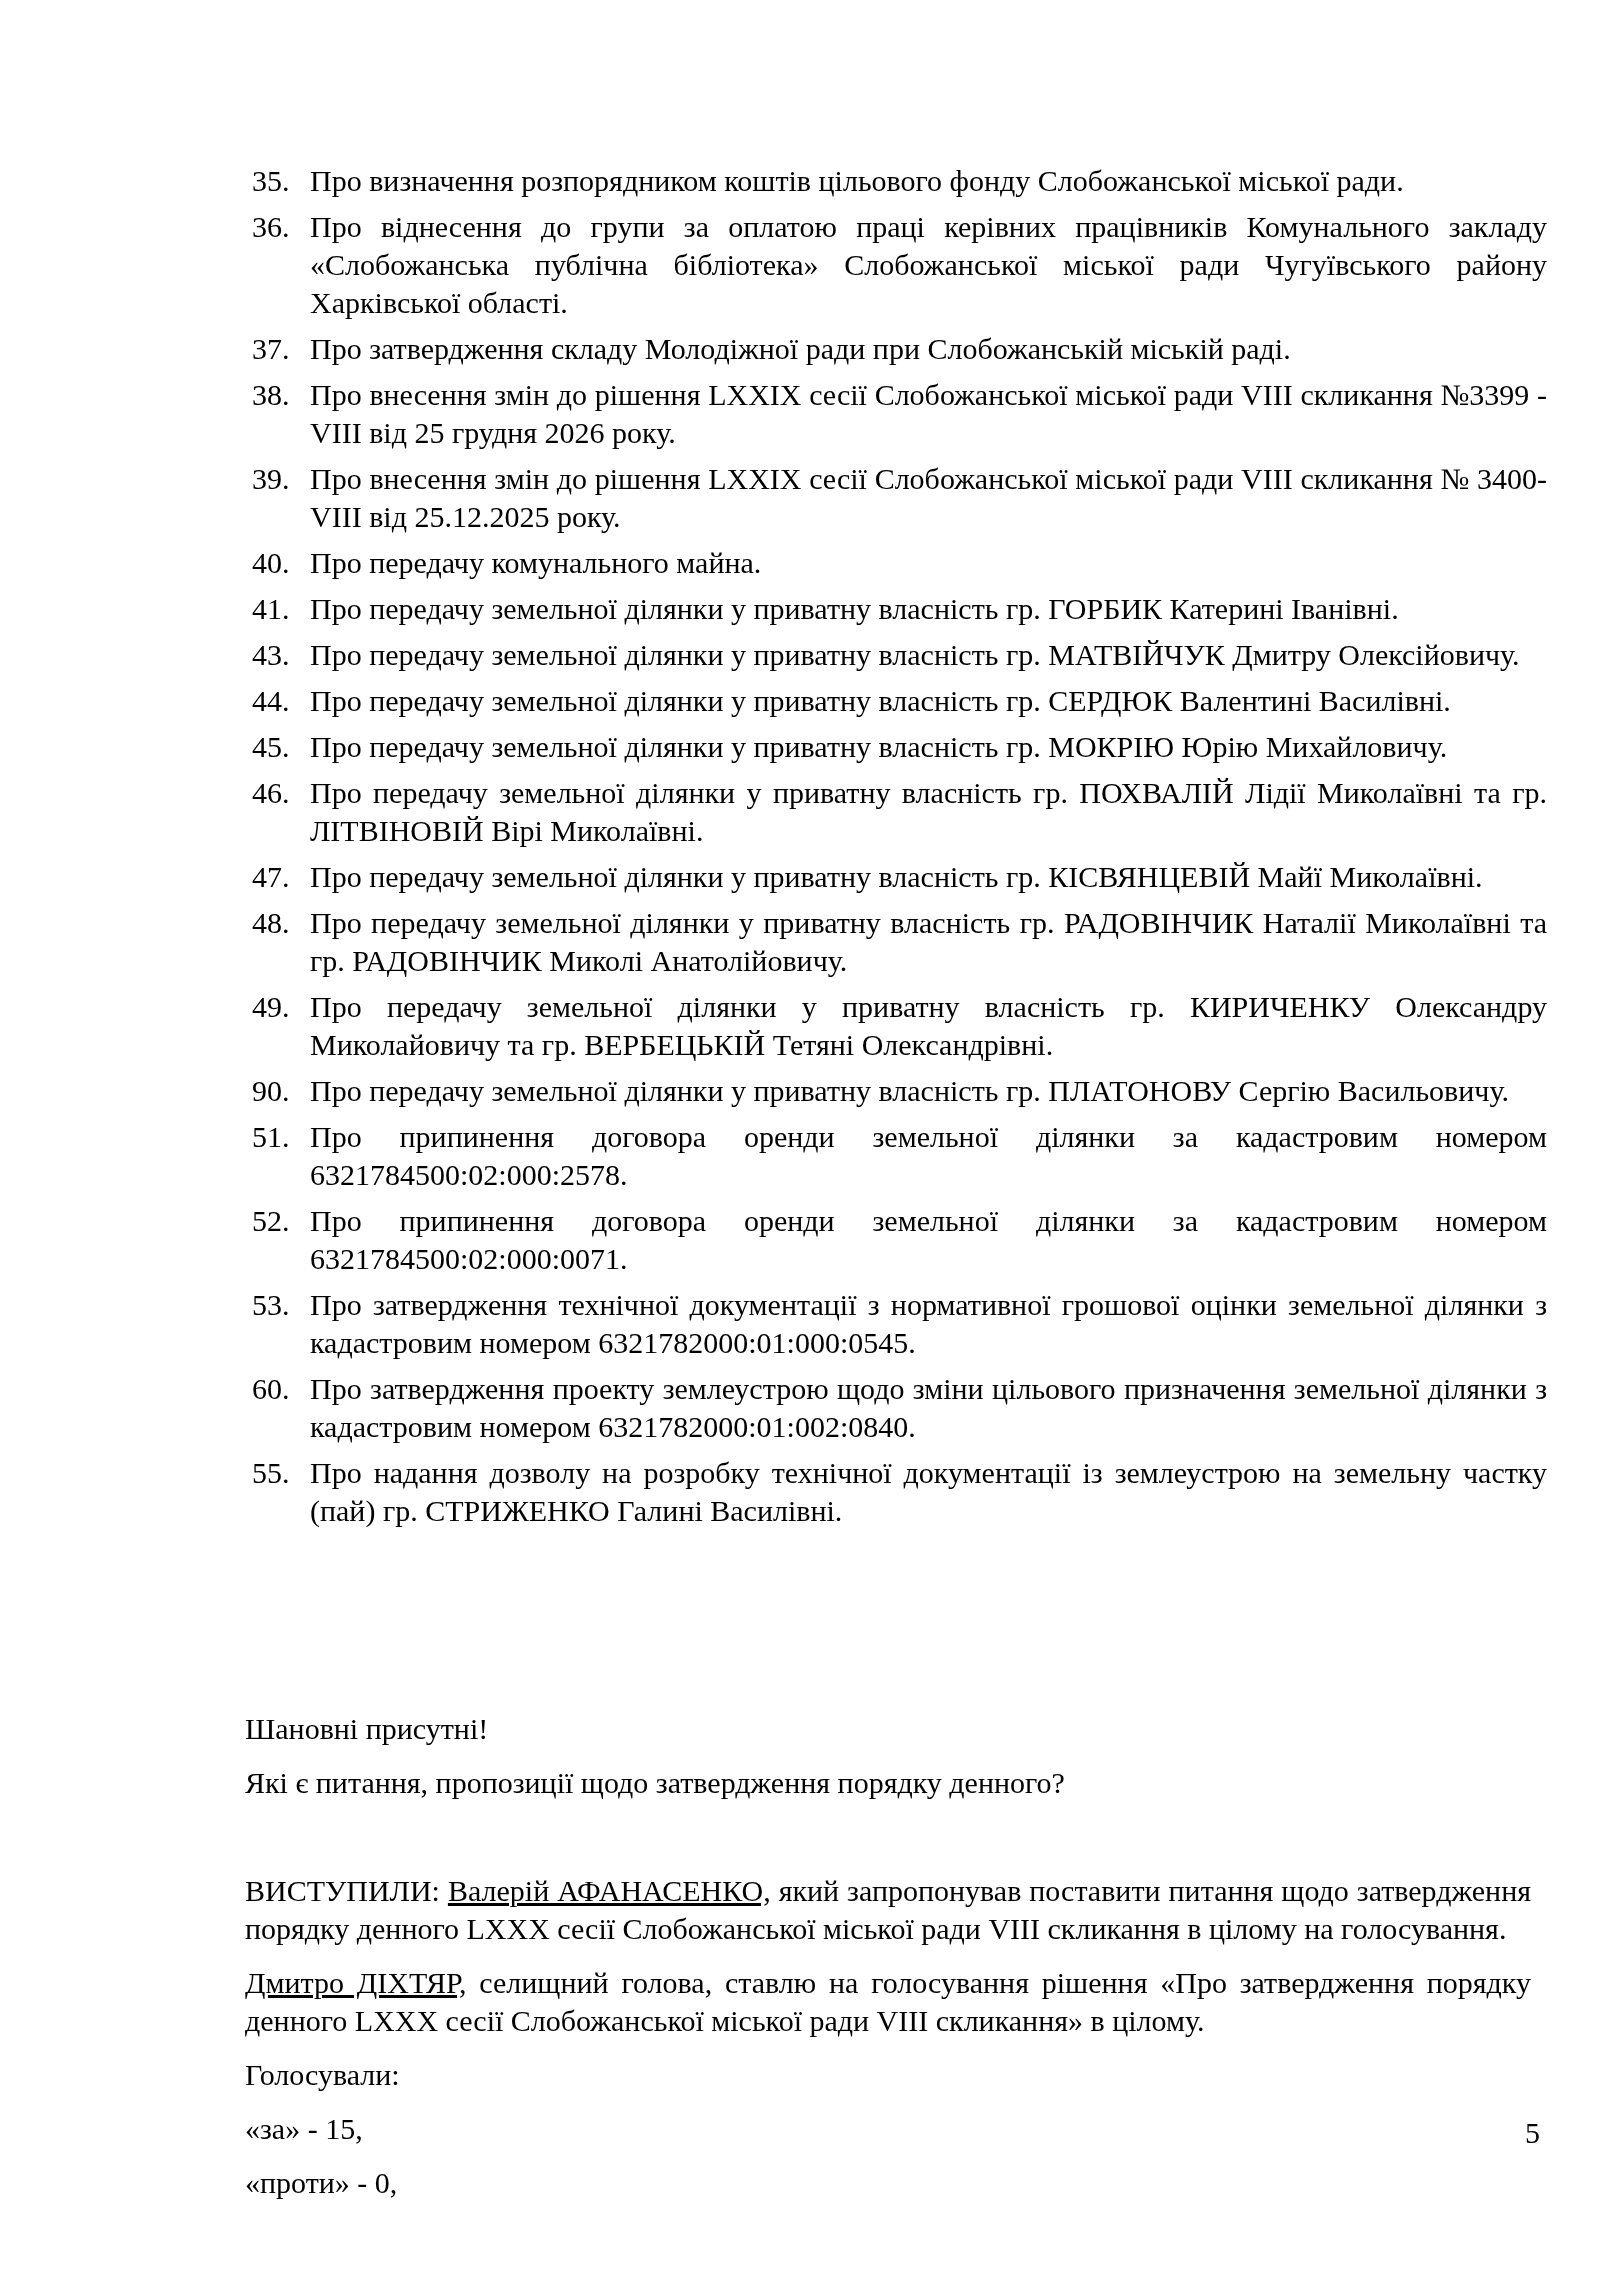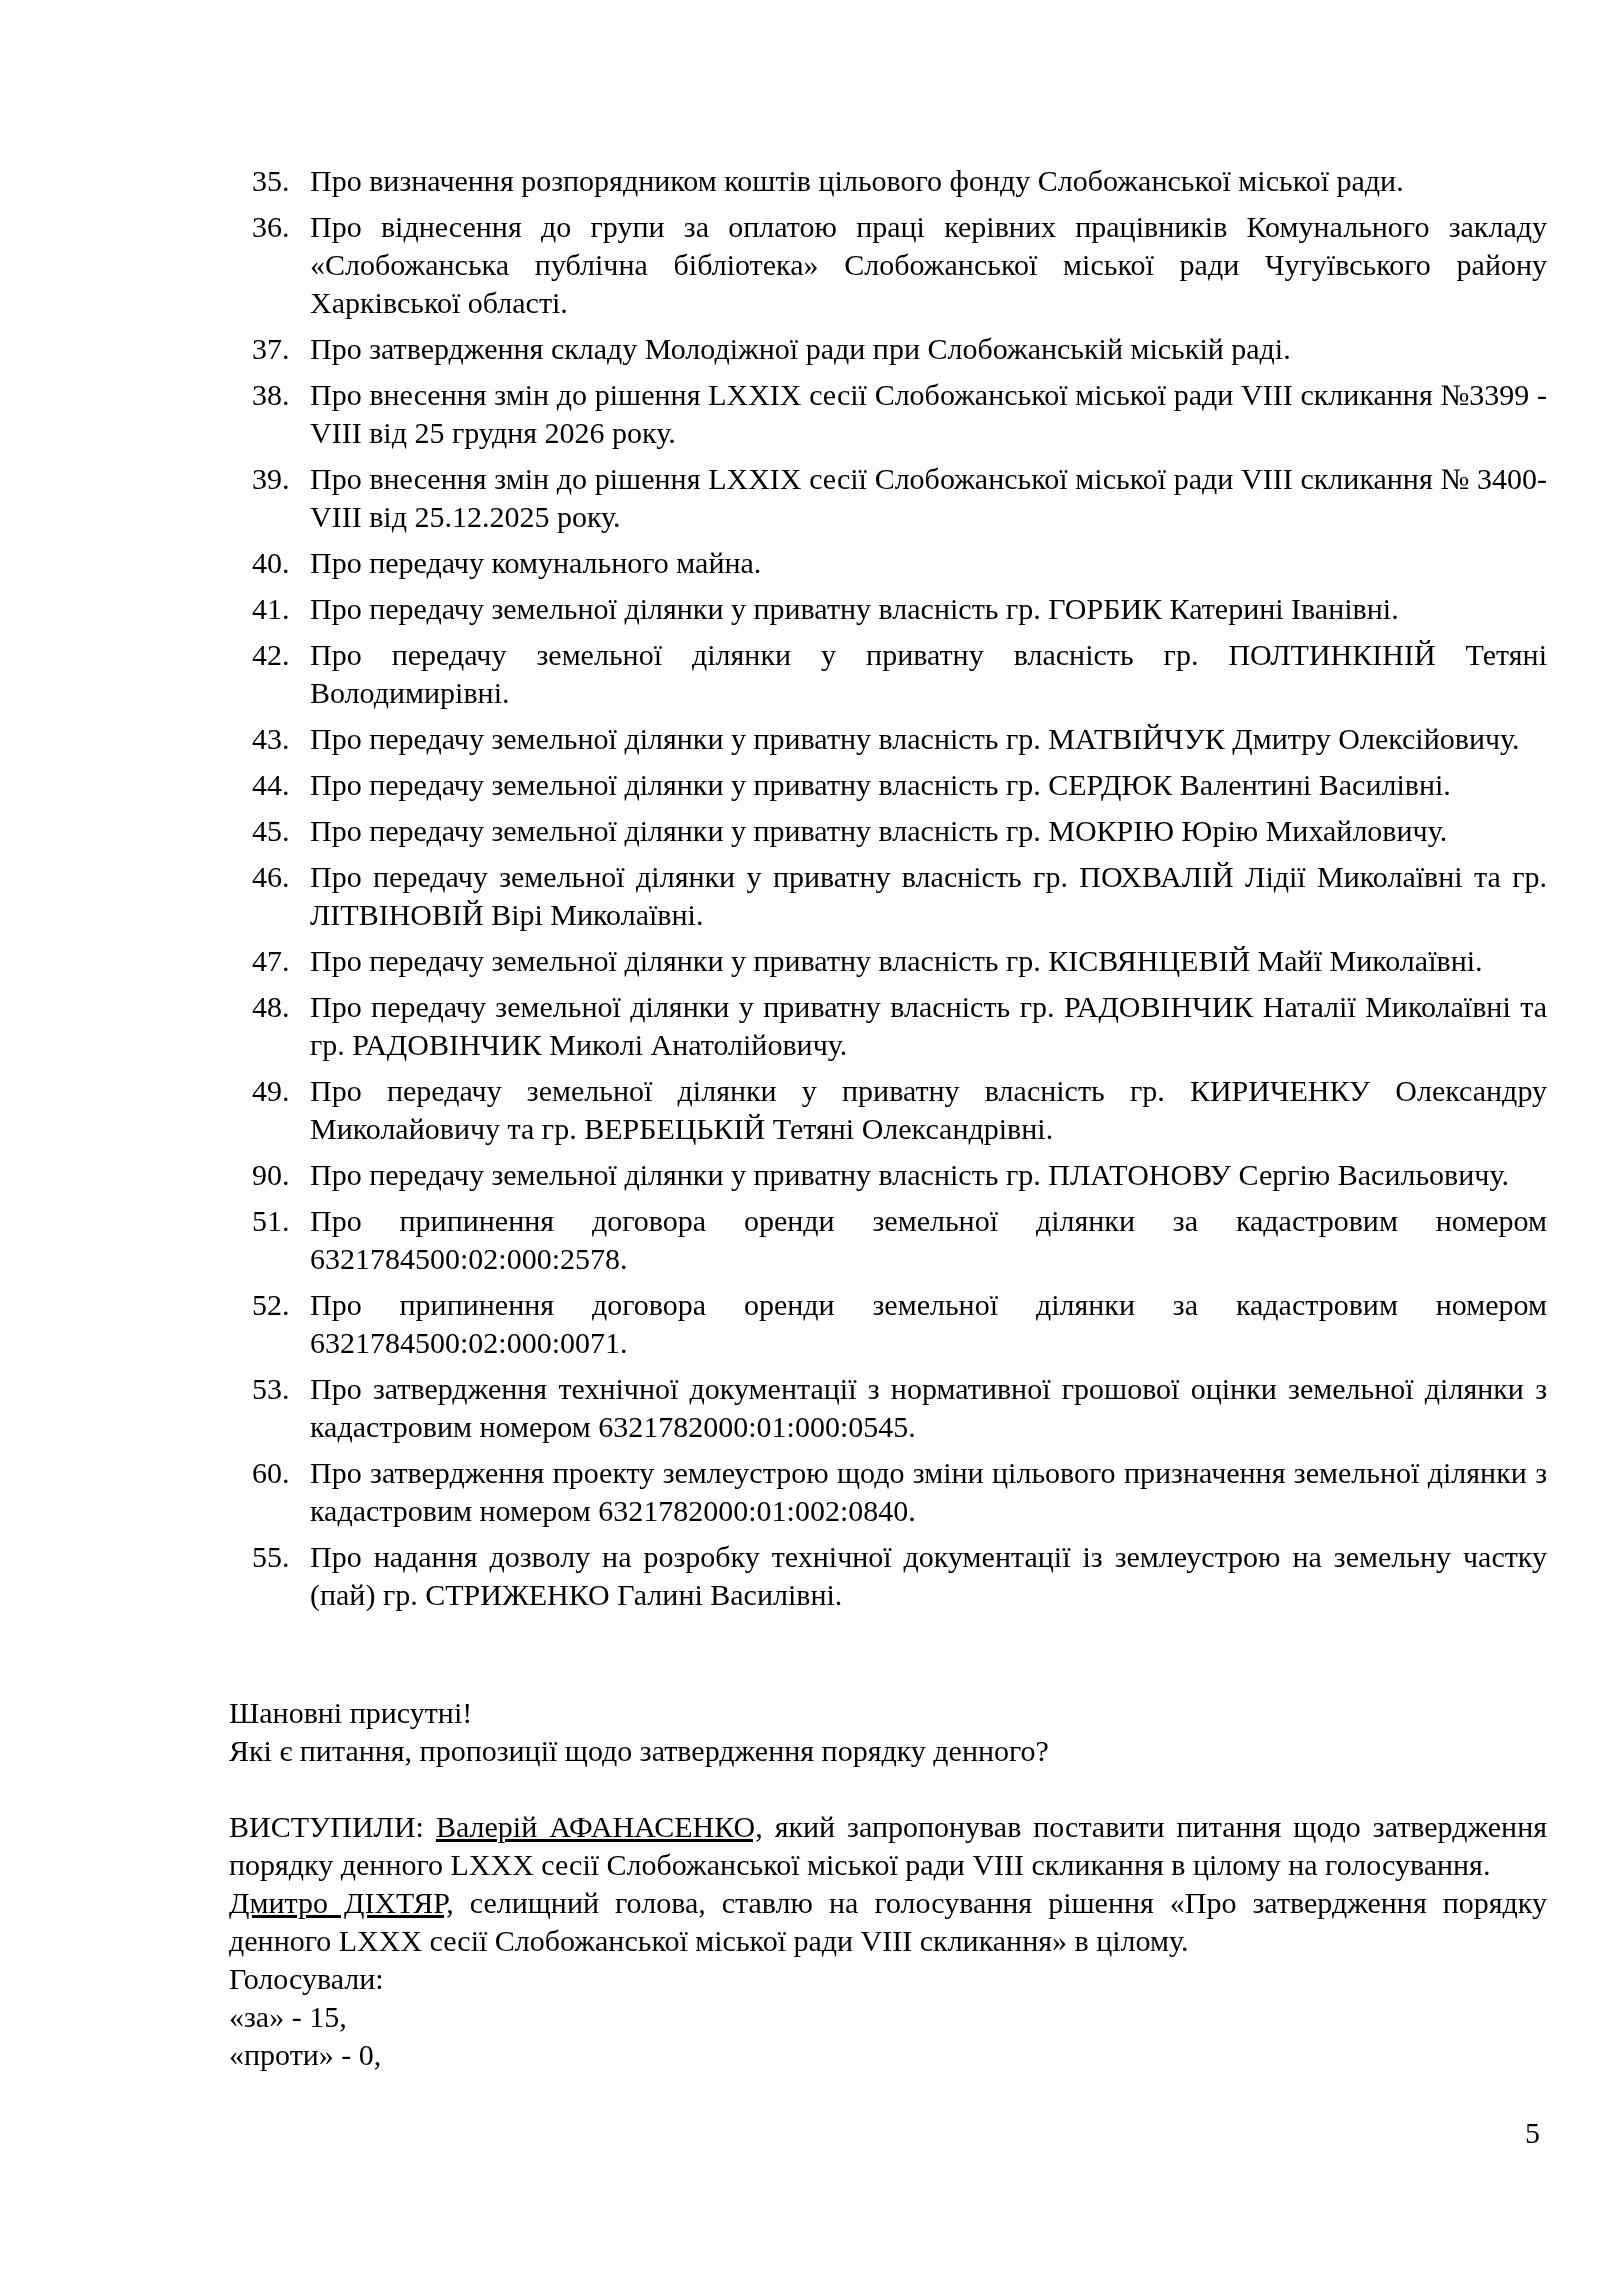--- a/index.html
+++ b/index.html
@@ -52,21 +52,21 @@
     }
     .body-text {
       position: absolute;
       left: 229px;
       top: 1694px;
       width: 1318px;
       font-size: 30px;
       line-height: 38px;
     }
     .para {
-      margin: 0;
+      margin: 16px;
       text-align: justify;
       text-align-last: left;
     }
     .gap {
       height: 38px;
     }
     .bold { font-weight: normal; }
     .speaker {
       text-decoration: underline;
     }
@@ -104,24 +104,20 @@
         <span class="agenda-num">39.</span>
         <span class="agenda-text">Про внесення змін до рішення LXXIX сесії Слобожанської міської ради VIII скликання № 3400-VIII від 25.12.2025 року.</span>
       </li>
     <li class="agenda-item">
         <span class="agenda-num">40.</span>
         <span class="agenda-text">Про передачу комунального майна.</span>
       </li>
     <li class="agenda-item">
         <span class="agenda-num">41.</span>
         <span class="agenda-text">Про передачу земельної ділянки у приватну власність гр. ГОРБИК Катерині Іванівні.</span>
-      </li>
-    <li class="agenda-item">
-        <span class="agenda-num">42.</span>
-        <span class="agenda-text">Про передачу земельної ділянки у приватну власність гр. ПОЛТИНКІНІЙ Тетяні Володимирівні.</span>
       </li>
     <li class="agenda-item">
         <span class="agenda-num">43.</span>
         <span class="agenda-text">Про передачу земельної ділянки у приватну власність гр. МАТВІЙЧУК Дмитру Олексійовичу.</span>
       </li>
     <li class="agenda-item">
         <span class="agenda-num">44.</span>
         <span class="agenda-text">Про передачу земельної ділянки у приватну власність гр. СЕРДЮК Валентині Василівні.</span>
       </li>
     <li class="agenda-item">

